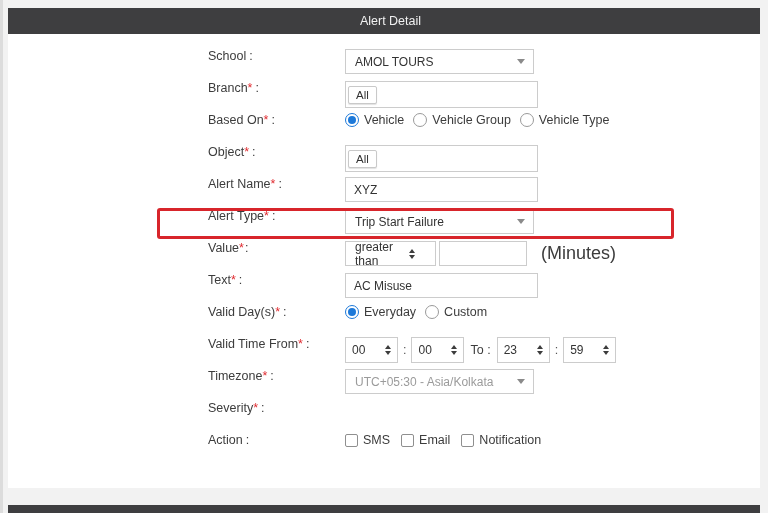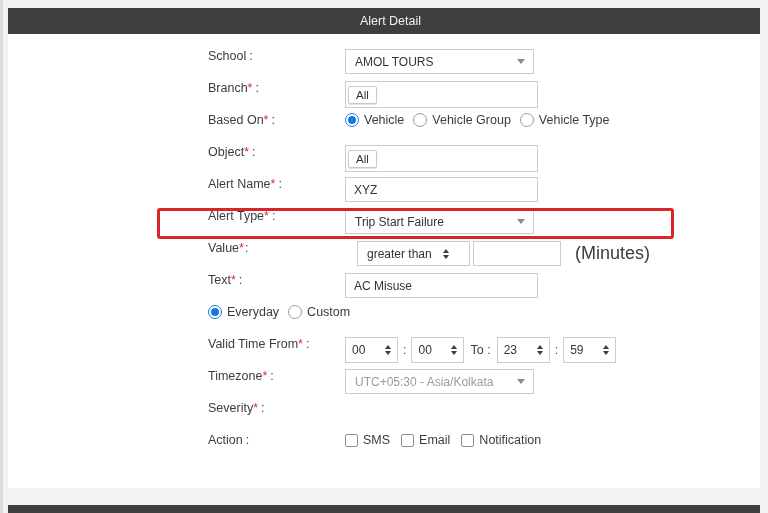--- a/index.html
+++ b/index.html
@@ -21,21 +21,21 @@
   .req { color:#e02a2f; }
   .colon { margin-left:3px; }
   .colon.tight { margin-left:1px; }
   .ctl { display:flex; align-items:center; position:relative; z-index:2; }
 
   .selectbox {
     width:189px; height:25px; border:1px solid #cccccc; background:#fff;
     display:flex; align-items:center; justify-content:space-between;
     padding:0 8px 0 9px; font-size:12px; color:#333;
   }
-  .selectbox.w100 { width:113px; padding-right:20px;margin-left:12px; }
+  .selectbox.w100 { width:91px; padding-right:20px; }
   .muted { color:#9b9b9b; }
 
   .chev { width:0; height:0; border-left:4px solid transparent; border-right:4px solid transparent; border-top:5px solid #8a8a8a; flex:none; }
   .spin { display:flex; flex-direction:column; align-items:center; flex:none; }
   .tri-up { width:0; height:0; border-left:3.5px solid transparent; border-right:3.5px solid transparent; border-bottom:4.5px solid #3c3c3c; margin-bottom:2px; }
   .tri-down { width:0; height:0; border-left:3.5px solid transparent; border-right:3.5px solid transparent; border-top:4.5px solid #3c3c3c; }
 
   .textinput {
     height:25px; border:1px solid #cccccc; background:#fff;
     font-size:12px; color:#333; padding:0 8px; outline:none;
@@ -158,20 +158,21 @@
     </div>
 
     <div class="row">
       <div class="label-cell"><span>Text</span><span class="req">*</span><span class="colon">:</span></div>
       <div class="ctl">
         <input class="textinput w193" type="text" value="AC Misuse" style="">
       </div>
     </div>
 
     <div class="row">
+      <div class="label-cell"><span>Valid Day(s)</span><span class="req">*</span><span class="colon">:</span></div>
       <div class="ctl">
         <span class="radio on"></span>
         <span class="opt-label">Everyday</span>
         <span class="radio"></span>
         <span class="opt-label">Custom</span>
       </div>
     </div>
 
     <div class="row">
       <div class="label-cell"><span>Valid Time From</span><span class="req">*</span><span class="colon">:</span></div>

